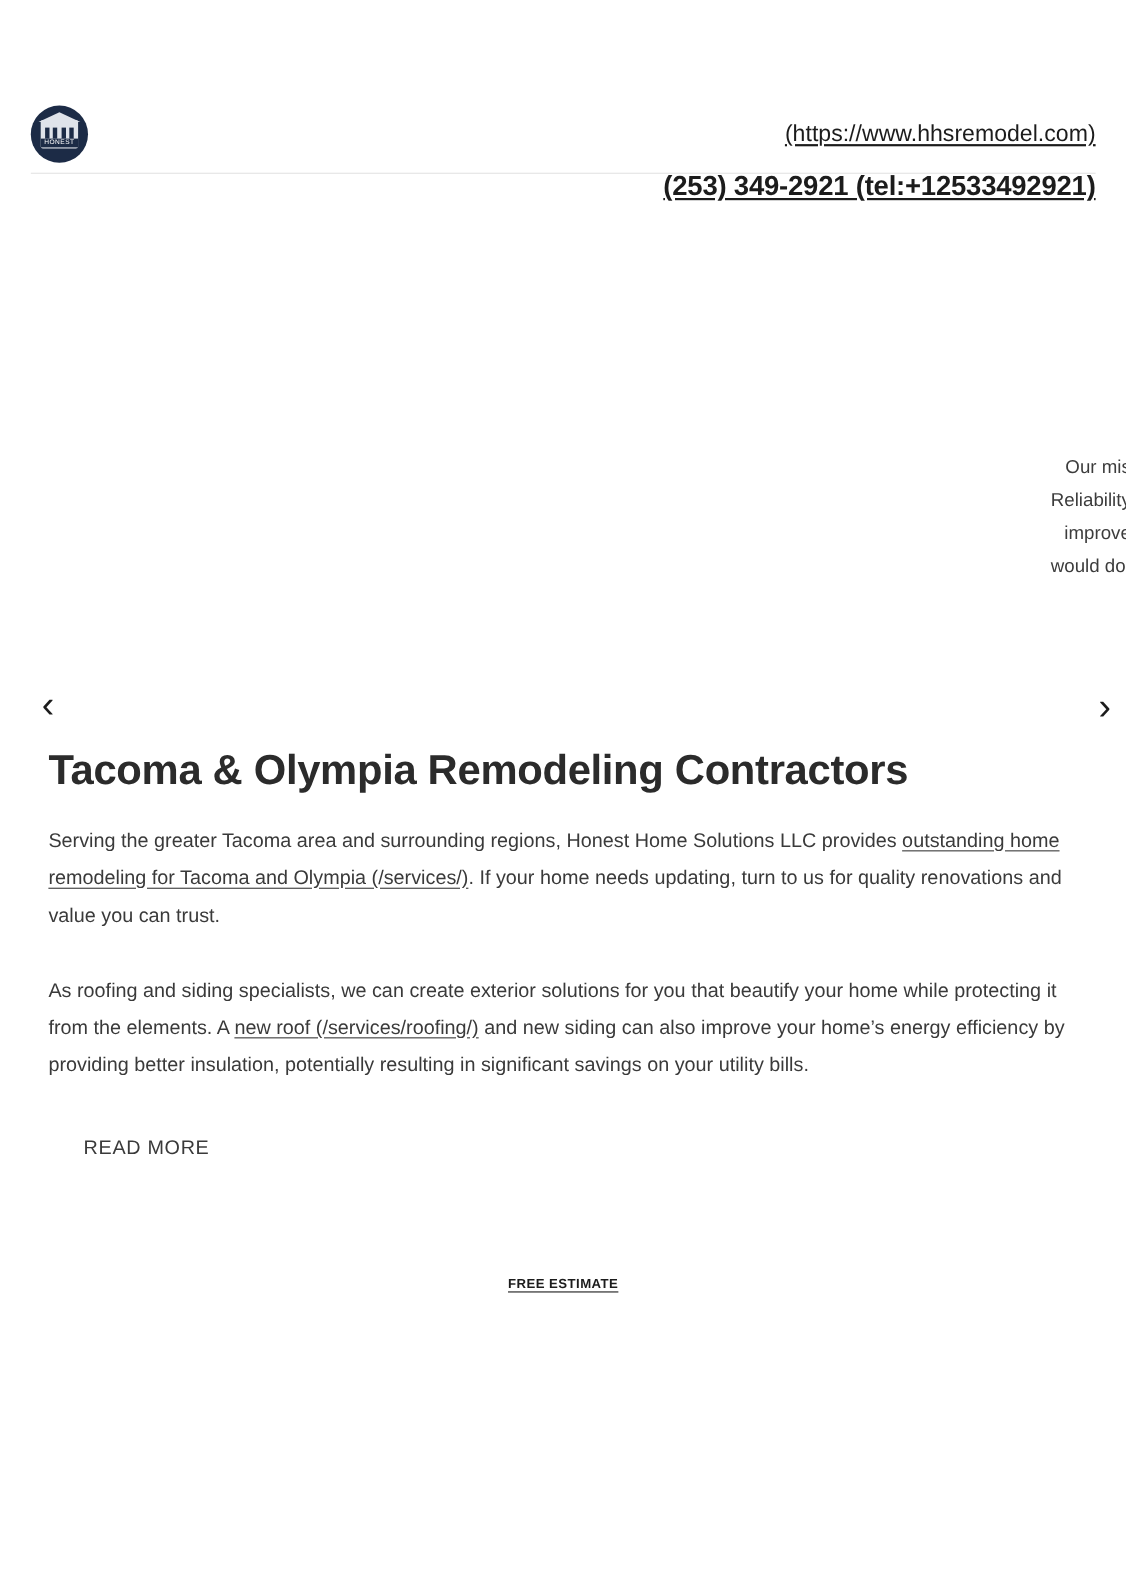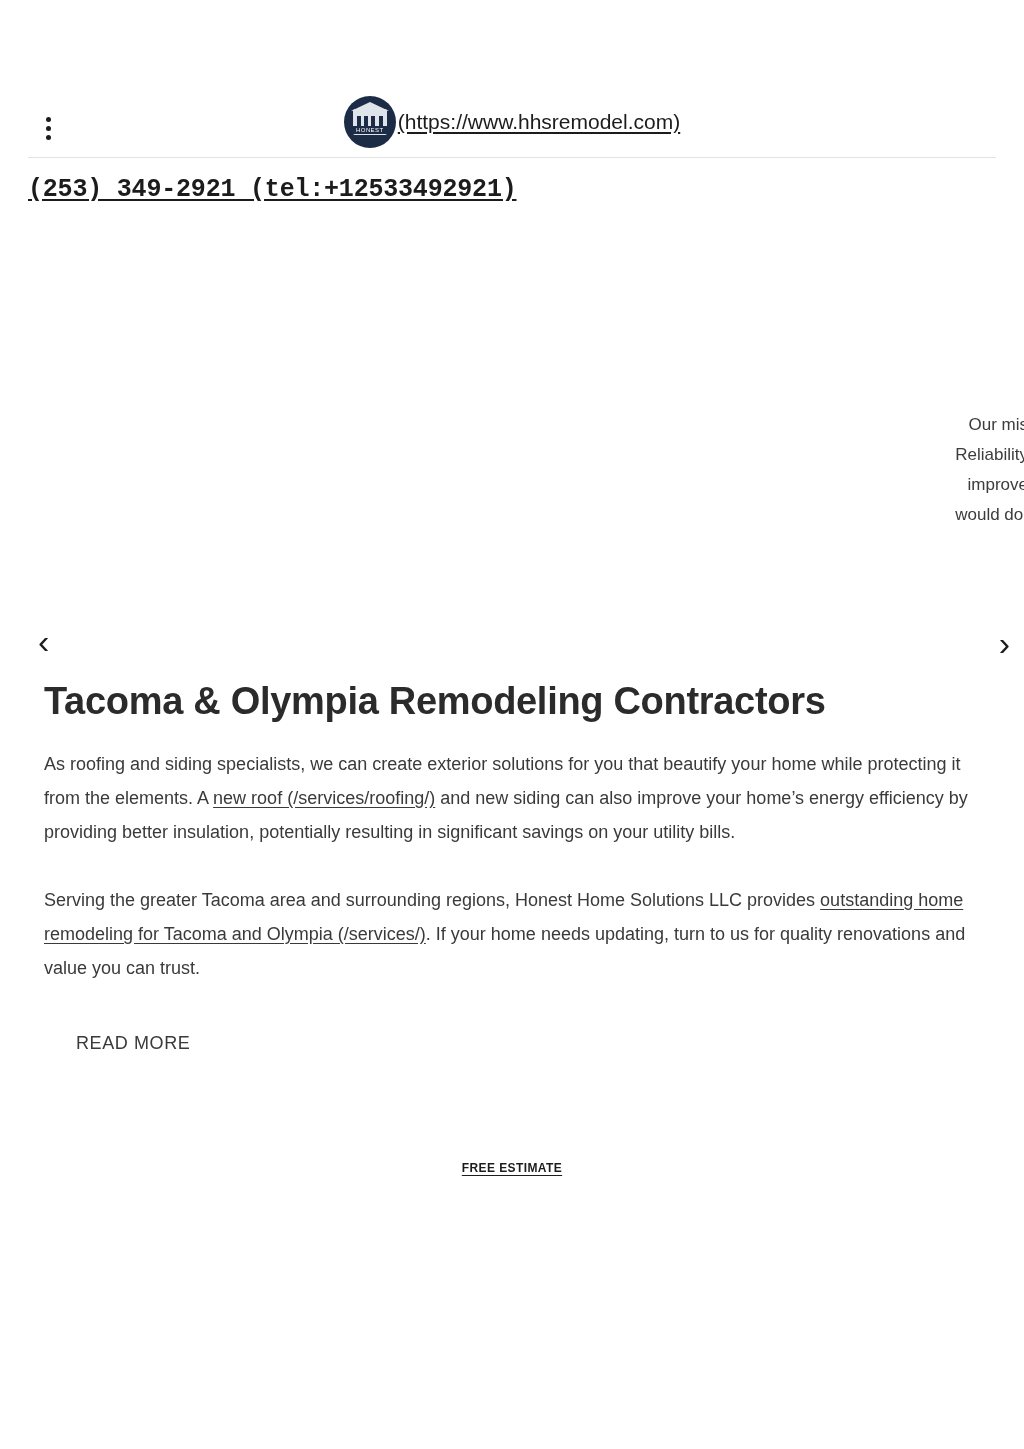--- a/index.html
+++ b/index.html
@@ -50,21 +50,21 @@
     background: #1c1c1c;
   }
 
   .brand-row {
     position: absolute;
     left: 0;
     right: 0;
     top: 96px;
     display: flex;
     align-items: center;
-    justify-content: center;
+    justify-content: space-between;
   }
 
   .logo {
     width: 52px;
     height: 52px;
     border-radius: 50%;
     background: #1c2b46;
     position: relative;
     flex: 0 0 auto;
     overflow: hidden;
@@ -129,23 +129,22 @@
     text-decoration: underline;
     text-underline-offset: 3px;
     margin-left: 2px;
     white-space: nowrap;
   }
 
   .phone-row {
     position: absolute;
     left: 0;
     right: 0;
-    top: 175px;
-    text-align: left;
-    font-family: Liberation Mono, monospace;
+    top: 155px;
+    text-align: right;
   }
   .phone-link {
     font-size: 25px;
     font-weight: bold;
     color: #1c1c1c;
     text-decoration: underline;
     text-underline-offset: 3px;
     letter-spacing: -0.2px;
   }
 
@@ -286,27 +285,27 @@
       <div>improve</div>
       <div>would do,</div>
     </div>
   </div>
 
   <div class="content">
 
     <h1 class="main-title">Tacoma &amp; Olympia Remodeling Contractors</h1>
 
     <p class="body-text">
+      <span>Serving the greater Tacoma area and surrounding regions, Honest Home Solutions LLC provides </span><a href="#">outstanding home remodeling for Tacoma and Olympia (/services/)</a><span>. If your home needs updating, turn to us for quality renovations and value you can trust.</span>
+    </p>
+
+    <p class="body-text">
       <span>As roofing and siding specialists, we can create exterior solutions for you that beautify your home while protecting it from the elements. A </span><a href="#">new roof (/services/roofing/)</a><span> and new siding can also improve your home’s energy efficiency by providing better insulation, potentially resulting in significant savings on your utility bills.</span>
     </p>
 
-    <p class="body-text">
-      <span>Serving the greater Tacoma area and surrounding regions, Honest Home Solutions LLC provides </span><a href="#">outstanding home remodeling for Tacoma and Olympia (/services/)</a><span>. If your home needs updating, turn to us for quality renovations and value you can trust.</span>
-    </p>
-
     <a class="read-more" href="#">READ MORE</a>
 
     <div class="estimate-wrap">
       <a class="estimate-link" href="#">FREE ESTIMATE</a>
     </div>
   </div>
 
 </div>
 
 </body></html>

